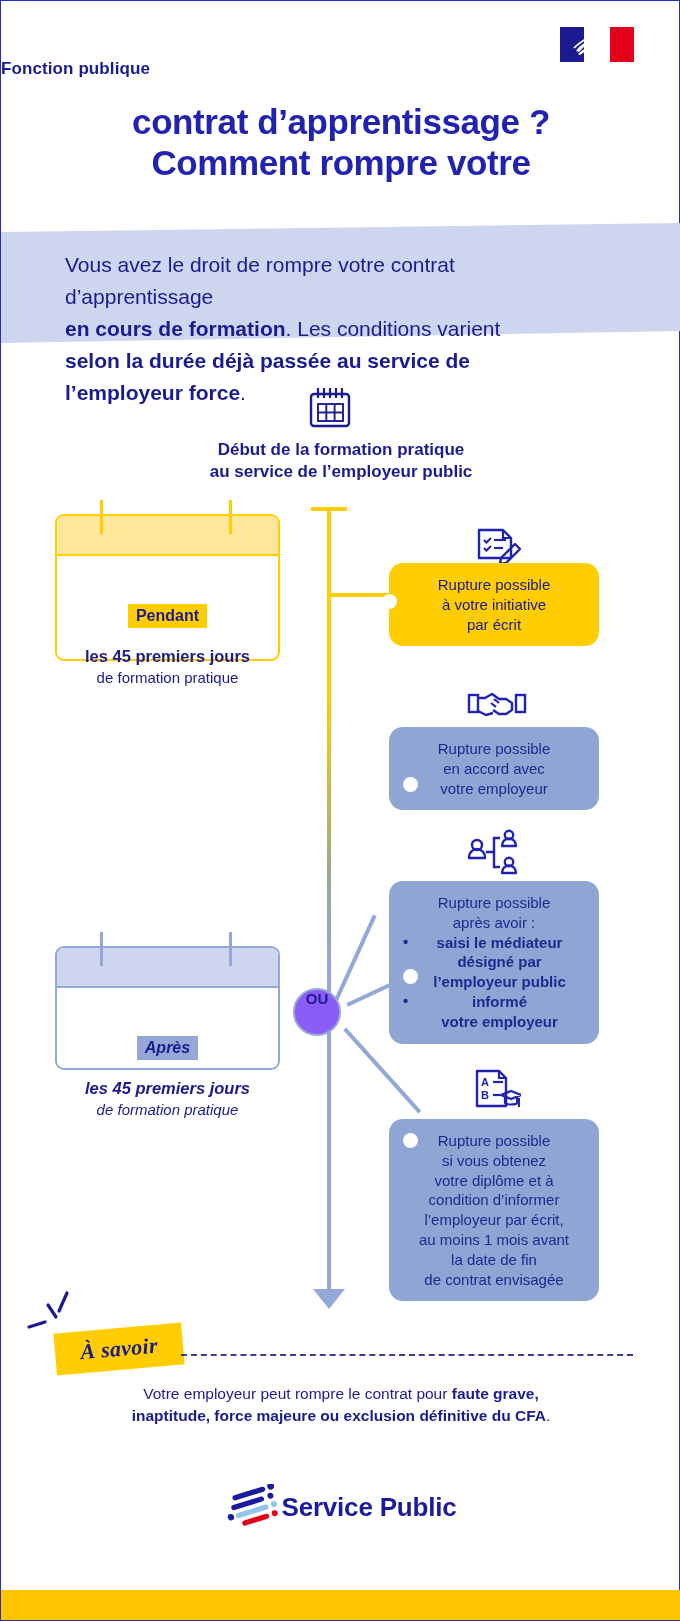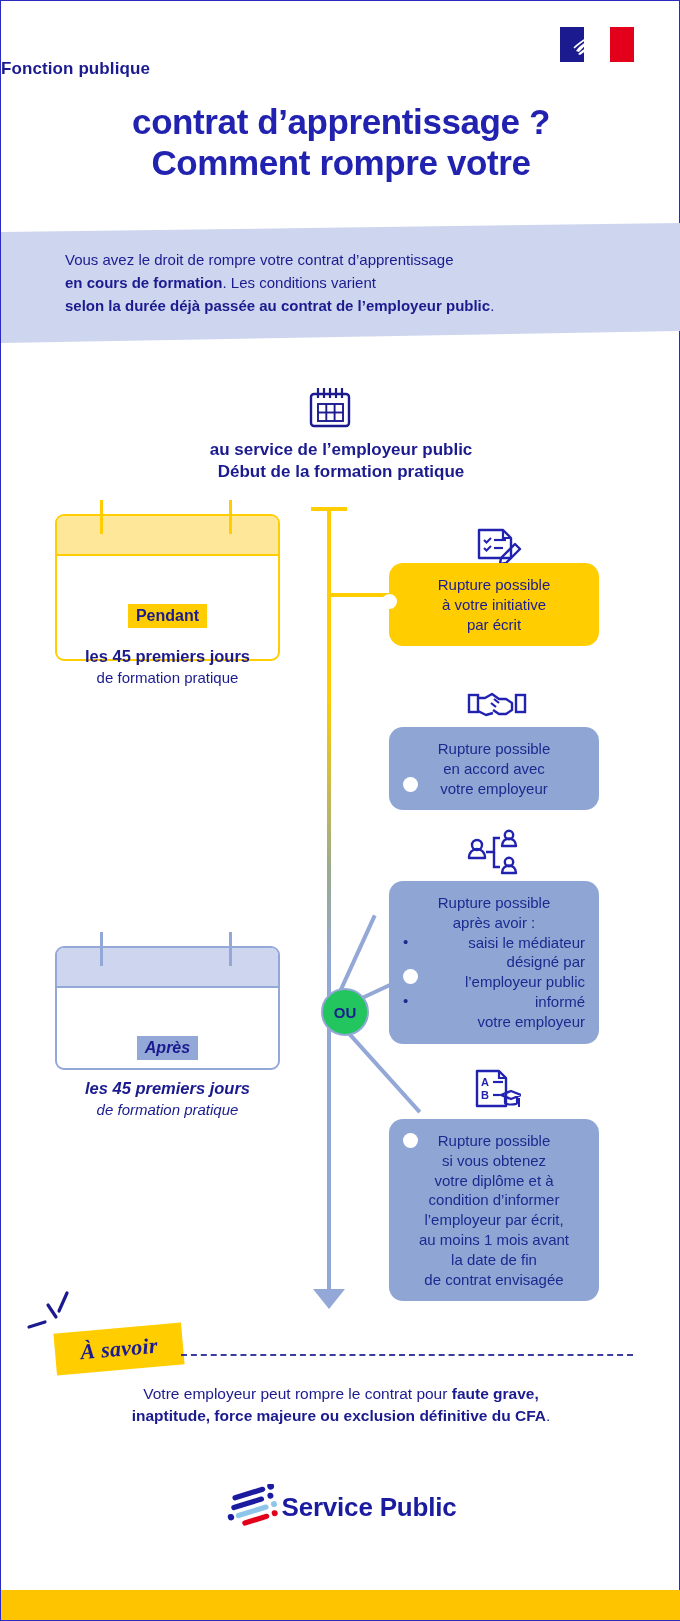--- a/index.html
+++ b/index.html
@@ -42,21 +42,21 @@
 
   
   .intro-band{
     position:absolute;left:0;top:222px;width:680px;height:120px;
     background:#cdd6ee;
     clip-path:polygon(0 9px, 680px 0, 680px 108px, 0 120px);
   }
   .intro-text{
     position:absolute;left:0;top:248px;width:568px;
     padding:0 64px;box-sizing:border-box;
-    font-size:15px;line-height:1.52;color:#1b1b8f;
+    font-size:21px;line-height:1.52;color:#1b1b8f;
   }
   .intro-text b{font-weight:bold;}
 
   
   .cal-icon-top{position:absolute;left:305px;top:385px;width:48px;height:44px;}
   .tl-head{
     position:absolute;left:0;top:438px;width:680px;text-align:center;
     font-size:17px;font-weight:bold;line-height:1.28;color:#1b1b8f;
   }
 
@@ -74,23 +74,23 @@
     border-top:20px solid #93a8d6;
   }
 
   
   .elbow-y{
     position:absolute;left:328px;top:592px;width:60px;height:4px;background:#ffcd00;
   }
 
   
   .ou{
-    position:absolute;left:320px;top:987px;width:48px;height:48px;
-    border-radius:50%;background:#22c55e;border:2.5px solid #93a8d6;
-    display:flex;align-items:center;justify-content:center;
+    position:absolute;left:292px;top:987px;width:48px;height:48px;
+    border-radius:50%;background:#8b5cf6;border:2.5px solid #93a8d6;
+    display:flex;justify-content:center;
     font-size:15px;font-weight:bold;color:#1b1b8f;box-sizing:border-box;
   }
 
   
   .conn{position:absolute;background:#93a8d6;height:3.5px;transform-origin:0 50%;}
 
   
   .calcard{
     position:absolute;width:225px;border-radius:9px;background:#fff;
     box-sizing:border-box;overflow:visible;
@@ -121,21 +121,21 @@
   .rbox{
     position:absolute;width:210px;border-radius:14px;
     padding:12px 14px;box-sizing:border-box;text-align:center;
     font-size:15px;line-height:1.32;
   }
   .rbox .dot{
     position:absolute;width:15px;height:15px;border-radius:50%;background:#fff;
   }
   .rbox.yellow{background:#ffcd00;color:#1b1b8f;}
   .rbox.blue{background:#8fa6d4;color:#1b2a8f;}
-  .rbox ul{margin:0;padding:0;list-style:none;text-align:right;}
+  .rbox ul{margin:0;padding:0;list-style:none;text-align:center;font-weight:bold;}
   .rbox li{position:relative;padding-left:11px;}
   .rbox li:before{content:"•";position:absolute;left:0;top:-1px;}
 
   .bicon{position:absolute;}
 
   
   .savoir-badge{
     position:absolute;left:54px;top:1327px;width:128px;height:42px;
     background:#ffcd00;transform:rotate(-5deg);
     display:flex;align-items:center;justify-content:center;
@@ -193,40 +193,40 @@
     <div>Comment rompre votre</div>
   </div>
 
   <div class="intro-band"></div>
   <div class="intro-text">
     <div><span>Vous avez le droit de rompre votre contrat d’apprentissage</span></div>
     <div>
       <b>en cours de formation</b><span>. Les conditions varient</span>
     </div>
     <div>
-      <b>selon la durée déjà passée au contrat de l’employeur public</b><span>.</span>
+      <b>selon la durée déjà passée au service de l’employeur force</b><span>.</span>
     </div>
   </div>
 
   <svg class="cal-icon-top" viewBox="0 0 48 44">
     <rect x="5" y="8" width="38" height="32" rx="3" fill="none" stroke="#1b1b8f" stroke-width="2.4"></rect>
     <line x1="12" y1="2" x2="12" y2="12" stroke="#1b1b8f" stroke-width="2.2"></line>
     <line x1="18" y1="2" x2="18" y2="12" stroke="#1b1b8f" stroke-width="2.2"></line>
     <line x1="24" y1="2" x2="24" y2="12" stroke="#1b1b8f" stroke-width="2.2"></line>
     <line x1="30" y1="2" x2="30" y2="12" stroke="#1b1b8f" stroke-width="2.2"></line>
     <line x1="36" y1="2" x2="36" y2="12" stroke="#1b1b8f" stroke-width="2.2"></line>
     <rect x="12" y="18" width="25" height="17" fill="none" stroke="#1b1b8f" stroke-width="1.9"></rect>
     <line x1="12" y1="26.5" x2="37" y2="26.5" stroke="#1b1b8f" stroke-width="1.9"></line>
     <line x1="20.3" y1="18" x2="20.3" y2="35" stroke="#1b1b8f" stroke-width="1.9"></line>
     <line x1="28.6" y1="18" x2="28.6" y2="35" stroke="#1b1b8f" stroke-width="1.9"></line>
   </svg>
 
   <div class="tl-head">
+    <div>Début de la formation pratique</div>
     <div>au service de l’employeur public</div>
-    <div>Début de la formation pratique</div>
   </div>
 
   <div class="spine-cap"></div>
   <div class="spine"></div>
   <div class="spine-arrow"></div>
   <div class="elbow-y"></div>
 
   <div class="conn" style="left:330px;top:1008px;width:105px;transform:rotate(-65.5deg);"></div>
   <div class="conn" style="left:346px;top:1002px;width:62px;transform:rotate(-25deg);"></div>
   <div class="conn" style="left:344px;top:1026px;width:112px;transform:rotate(48deg);"></div>

